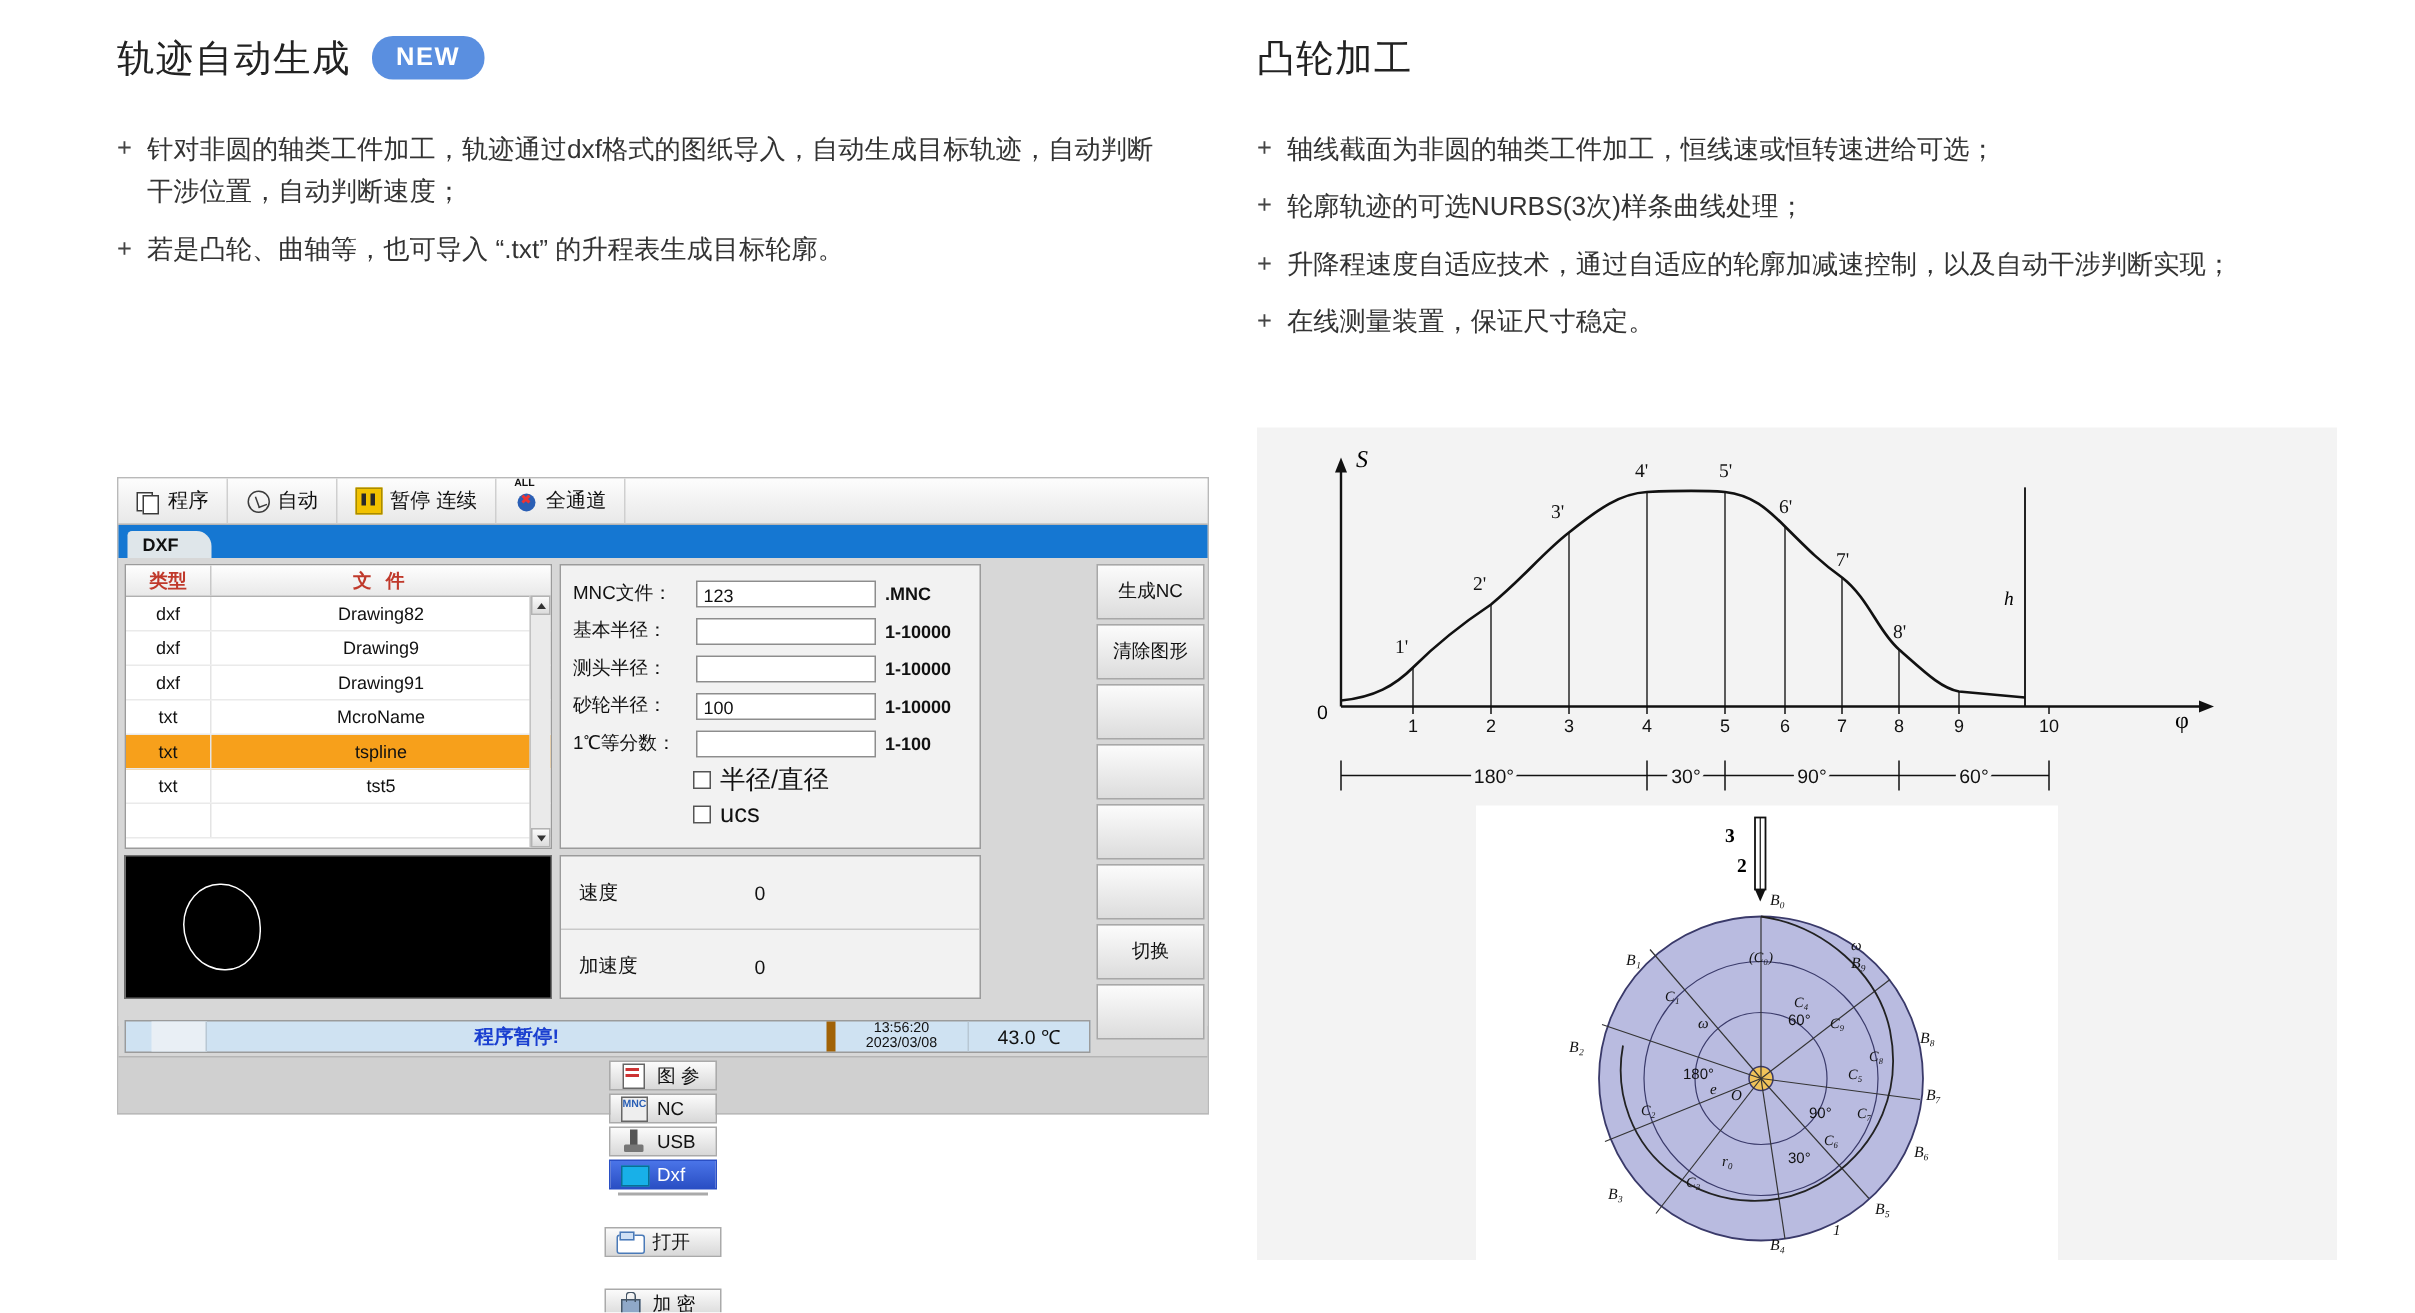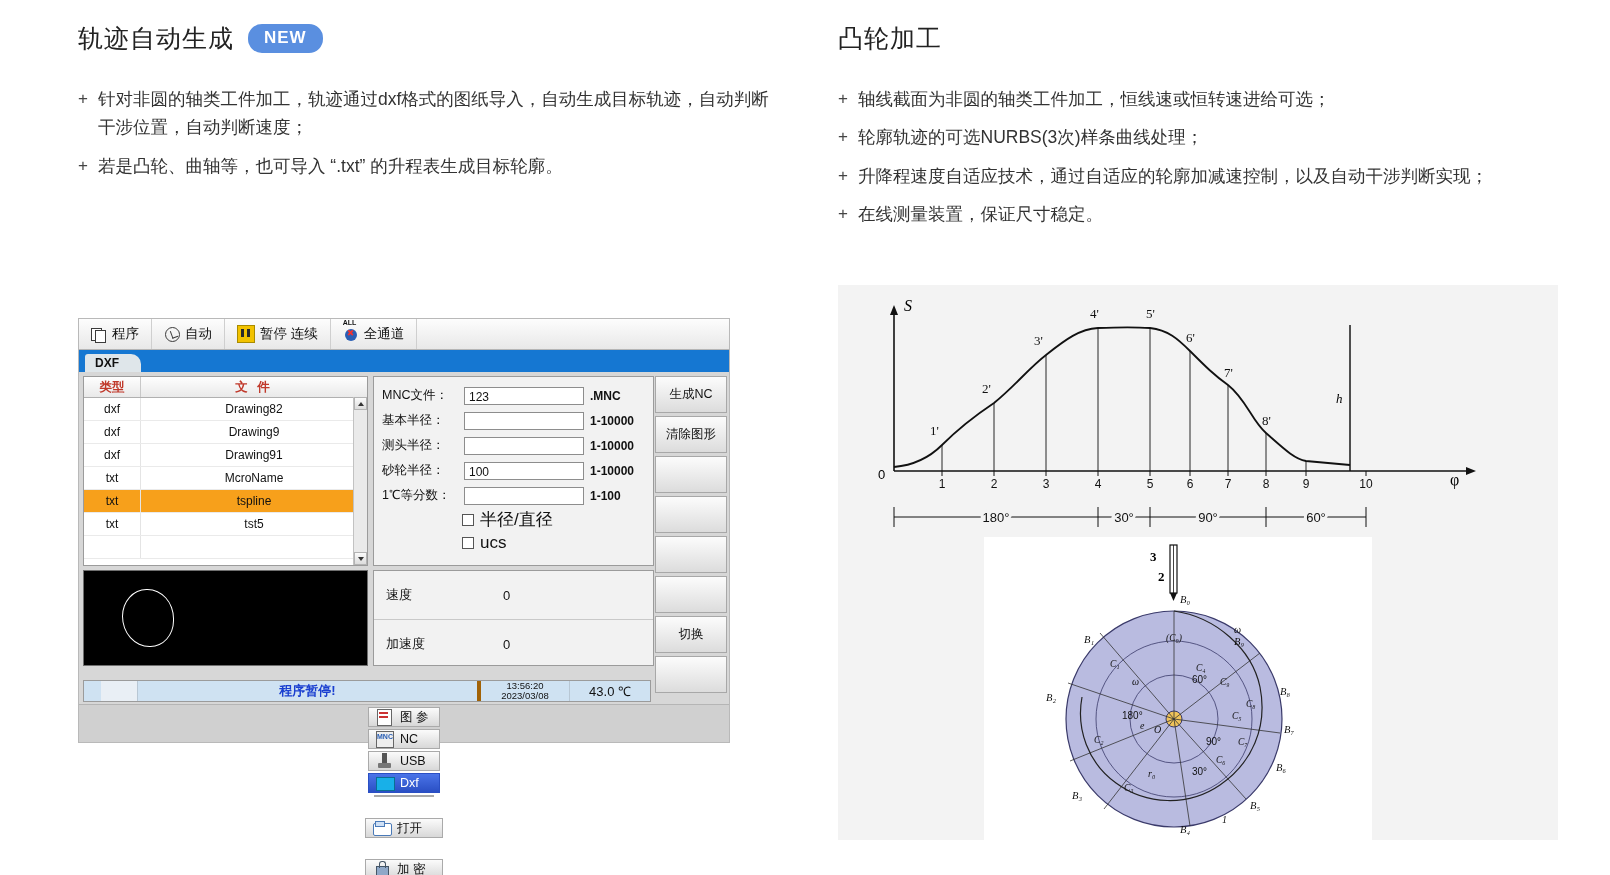--- a/index.html
+++ b/index.html
@@ -52,21 +52,21 @@
     color: #444;
     font-size: 17px;
   }
   .bullet .txt { flex: 1 1 auto; }
 
   
   .cnc {
     position: absolute;
     left: 78px;
     top: 318px;
-    width: 652px;
+    width: 728px;
     height: 425px;
     background: #d7d7d7;
     border: 1px solid #b9b9b9;
     box-sizing: border-box;
     font-size: 12px;
     color: #111;
   }
   
   .cnc-topbar {
     height: 30px;
@@ -255,21 +255,21 @@
   
   .statusbar {
     position:absolute; left:4px; right:78px; bottom:40px; height:22px;
     background:#cfe2f2; border:1px solid #9b9b9b; box-sizing:border-box;
     display:flex; align-items:center;padding-left:17px;
   }
   .sb-left { width:36px; height:100%; background:#e9eff5; border-right:1px solid #b8c7d4;}
   .sb-mid { flex:1; text-align:center; color:#1a3fd0; font-weight:bold; font-size:13px;}
   .sb-time {
     width:88px; text-align:center; font-size:9.5px; color:#111; line-height:10px;
-    border-left:4px solid #a16207; border-right:1px solid #b8c7d4;
+    border-left:6px solid #a16207; border-right:1px solid #b8c7d4;
   }
   .sb-temp { width:80px; text-align:center; font-size:13px; color:#111; }
 
   
   .bottombar {
     position:absolute; left:0; right:0; bottom:0; height:38px;
     background:#d0d0d0; border-top:1px solid #b5b5b5;
     display:flex; align-items:center; padding:2px 3px; box-sizing:border-box; gap:2px;flex-direction:column;
   }
   .bbtn {

